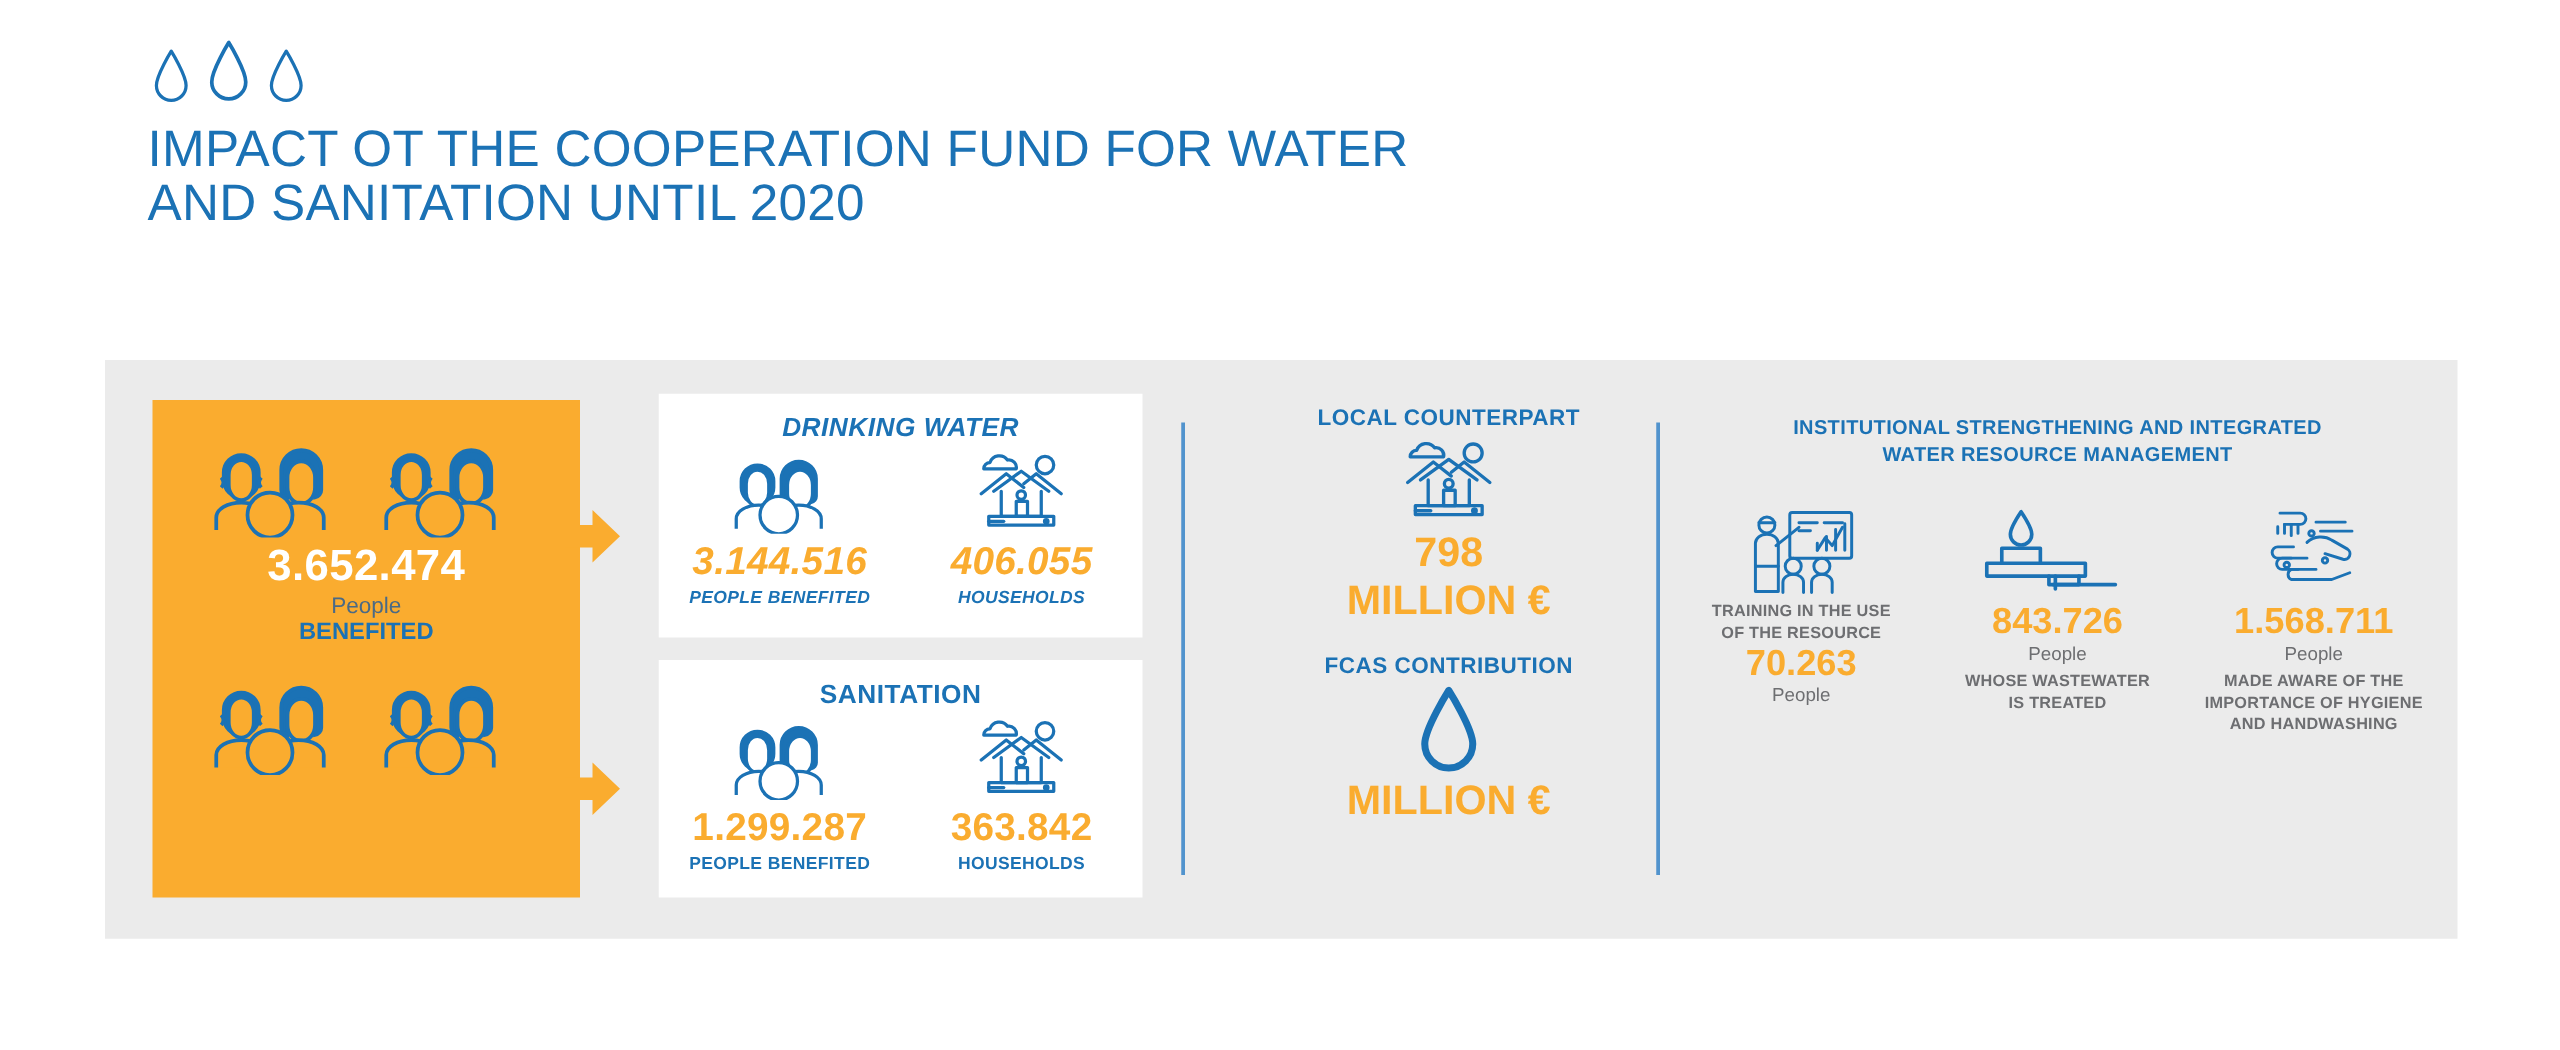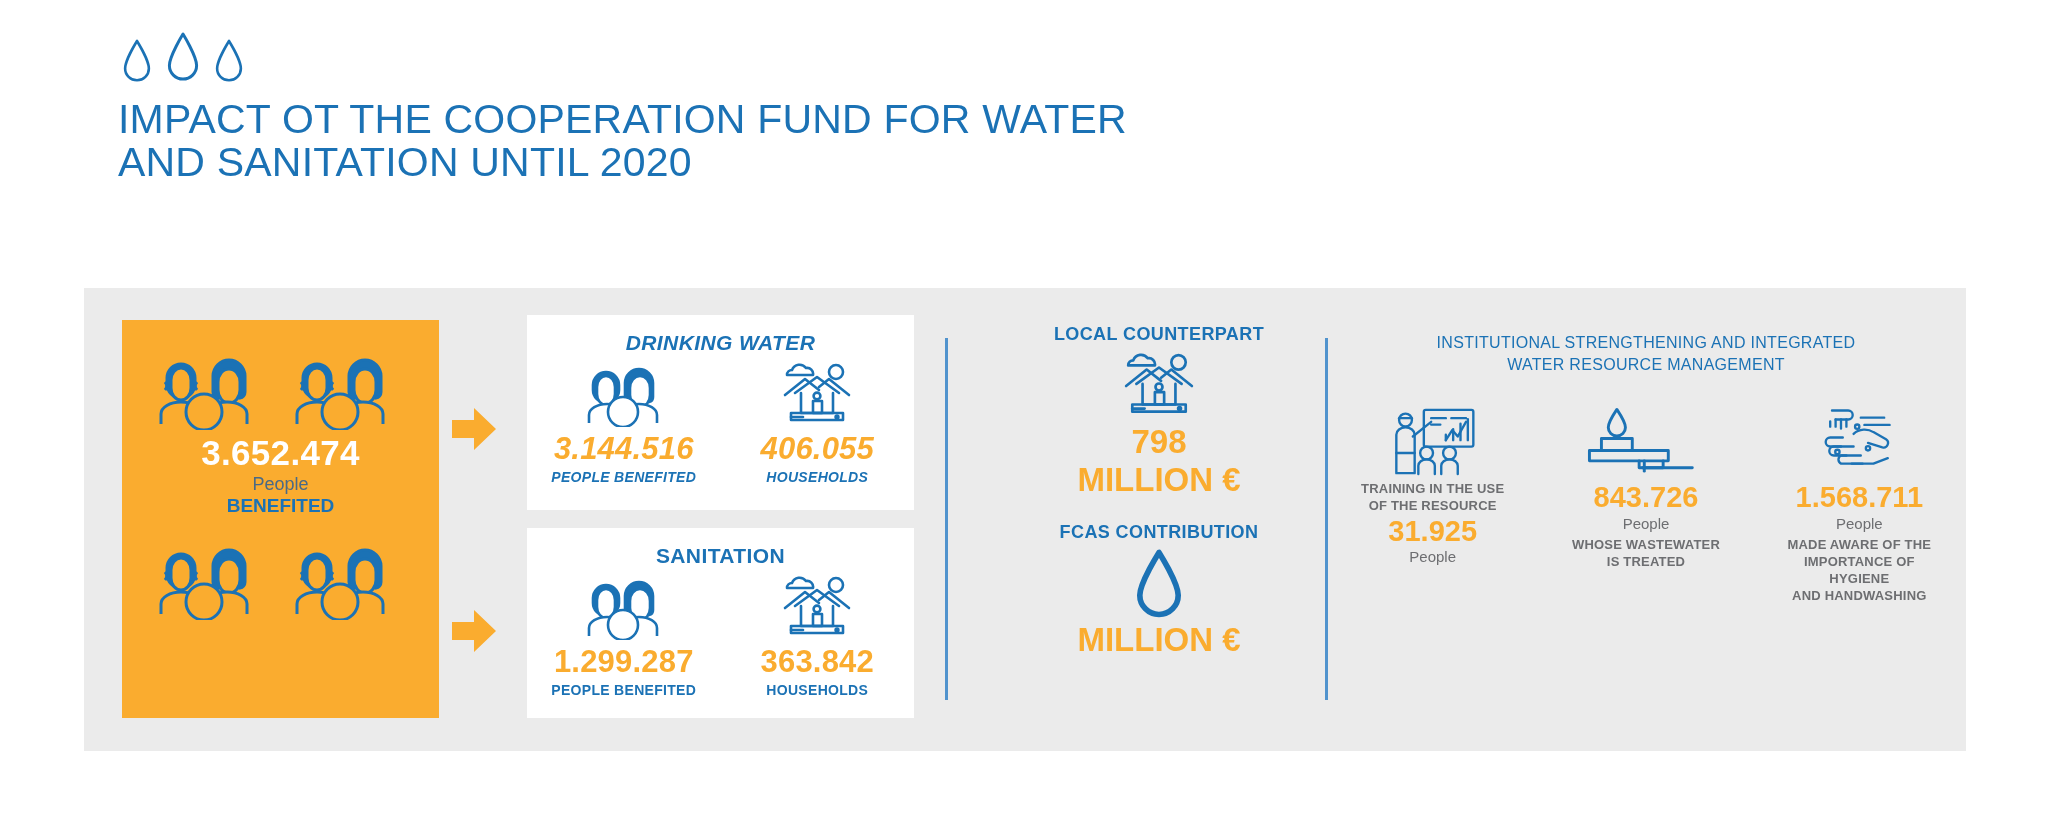--- a/index.html
+++ b/index.html
@@ -50,21 +50,21 @@
     width: 1882px;
     height: 463px;
     background: #ebebeb;
   }
 
   
   #orange-block {
     position: absolute;
     left: 38px;
     top: 32px;
-    width: 317px;
+    width: 342px;
     height: 398px;
     background: #faac2f;
   }
   .people-group {
     display: flex;
     justify-content: center;
     gap: 24px;
     align-items: flex-end;
   }
   #orange-top { padding-top: 32px; }
@@ -190,30 +190,29 @@
   #right-section {
     position: absolute;
     left: 1262px;
     top: 44px;
     width: 600px;
   }
   #right-title {
     text-align: center;
     color: #1b72b5;
     font-size: 16px;
-    font-weight: normal;
+    font-weight: bold;
     line-height: 1.35;
     letter-spacing: 0.3px;
   }
   #right-title .tline { display: block; }
   #right-items {
     display: flex;
     justify-content: space-between;
     margin-top: 28px;
-    gap: 40px;
   }
   .ritem { width: 190px; text-align: center; }
   .ritem-icon-wrap {
     height: 78px;
     display: flex;
     align-items: center;
     justify-content: center;
   }
   .ritem-caption {
     color: #6d6e71;
@@ -485,21 +484,21 @@
               <path d="M32 73 v-9 a9 7 0 0 1 18 0 v9"></path>
               <circle cx="66" cy="50" r="7"></circle>
               <path d="M57 73 v-9 a9 7 0 0 1 18 0 v9"></path>
             </g>
           </svg>
         </div>
         <div class="ritem-caption">
           <span class="tline">TRAINING IN THE USE</span>
           <span class="tline">OF THE RESOURCE</span>
         </div>
-        <div class="ritem-number">31.925</div>
+        <div class="ritem-number">70.263</div>
         <div class="ritem-unit">People</div>
       </div>
 
       <div class="ritem">
         <div class="ritem-icon-wrap">
           <svg width="120" height="72" viewBox="0 0 140 84">
             <g fill="none" stroke="#1b72b5" stroke-width="3.4" stroke-linejoin="round" stroke-linecap="round">
               <path d="M36 4 C36 4 26 19 26 25 A10 10 0 0 0 46 25 C46 19 36 4 36 4 Z"></path>
               <path d="M18 52 v-14 h36 v14"></path>
               <path d="M4 52 h92 v12 h-92 z"></path>

